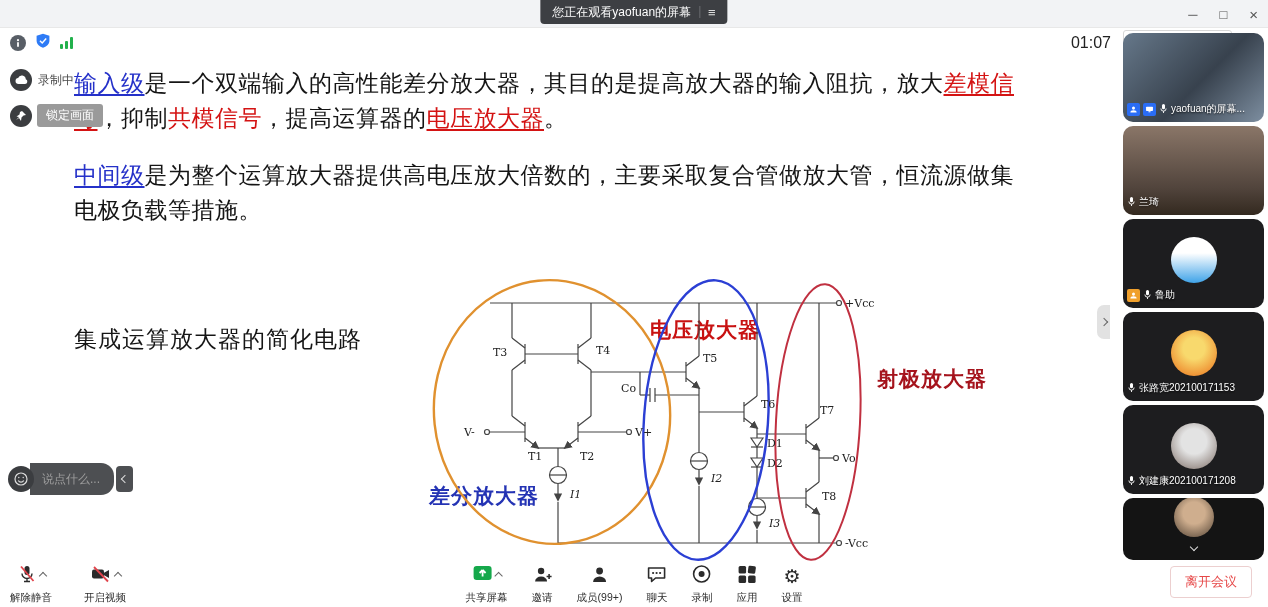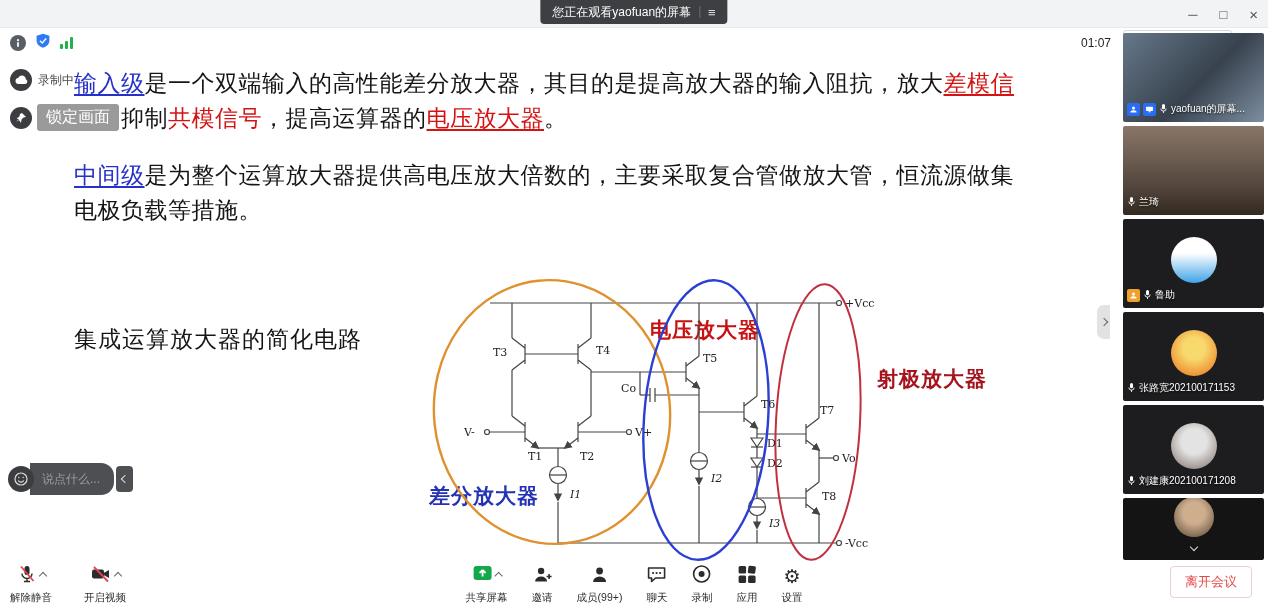--- a/index.html
+++ b/index.html
@@ -20,57 +20,57 @@
   .menu-glyph { font-size:13px; color:#ddd; }
   .win-controls { position:absolute; right:10px; top:0; height:28px; display:flex; align-items:center; gap:22px; color:#555; font-size:13px; }
   .win-controls span { cursor:default; line-height:1; }
   
   .topbar { position:absolute; top:28px; left:0; right:0; height:29px; background:#fff; display:flex; align-items:center; padding:0 10px; }
   .topbar-left { display:flex; align-items:center; gap:9px; }
   .icon-circle { width:16px; height:16px; border-radius:50%; background:#585e66; display:flex; align-items:center; justify-content:center; }
   .signal { display:flex; align-items:flex-end; gap:2px; height:12px; }
   .signal i { display:block; width:3px; background:#22b14c; border-radius:1px; }
   .topbar-right { margin-left:auto; display:flex; align-items:center; gap:12px; }
-  .timer { font-size:12px; color:#222; }
+  .timer { font-size:16px; color:#222; }
   .view-btn { display:flex; align-items:center; gap:6px; border:1px solid #d7d7d7; border-radius:3px; padding:3px 8px; font-size:12px; color:#333; background:#fff; }
   
   .main { position:absolute; top:57px; left:0; right:0; bottom:45px; background:#fff; }
   .slide-p { position:absolute; left:74px; width:958px; margin:0; font:23px/35px "Liberation Serif","DejaVu Serif",serif; color:#151515; letter-spacing:0.5px; }
   .hl-blue { color:#2531c9; }
   .hl-red { color:#d41313; }
   .u { text-decoration:underline; text-underline-offset:3px; }
   .caption { position:absolute; left:74px; top:268px; font:23px/30px "Liberation Serif","DejaVu Serif",serif; color:#151515; letter-spacing:1px; }
   .anno-label { position:absolute; font:bold 21px/25px "Liberation Sans","DejaVu Sans",sans-serif; letter-spacing:1px; }
   .anno-red { color:#c81111; }
   .anno-maroon { color:#a5131c; }
   .anno-blue { color:#2433b4; }
   .circuit-svg { position:absolute; left:430px; top:205px; }
   .ct { font:11px "DejaVu Serif",serif; fill:#222; }
   .ci { font:italic 11px "DejaVu Serif",serif; fill:#222; }
   
   .rec-overlay { position:absolute; left:10px; top:12px; display:flex; align-items:center; gap:6px; }
   .dark-dot { width:22px; height:22px; border-radius:50%; background:#3b3d40; display:flex; align-items:center; justify-content:center; flex:0 0 auto; }
   .rec-text { font-size:12px; color:#4a4a4a;text-align:center; }
   .lock-overlay { position:absolute; left:10px; top:47px; display:flex; align-items:center; gap:5px; }
-  .lock-pill { background:#9a9a9a; color:#fff; font-size:16px; padding:3px 9px; border-radius:3px; }
+  .lock-pill { background:#9a9a9a; color:#fff; font-size:12px; padding:3px 9px; border-radius:3px; }
   .chat-overlay { position:absolute; left:8px; top:406px; display:flex; align-items:center; }
   .chat-face { width:26px; height:26px; border-radius:50%; background:#3b3d40; display:flex; align-items:center; justify-content:center; z-index:2; }
   .chat-input { margin-left:-4px; background:rgba(62,64,67,.92); color:#9c9c9c; font-size:12px; height:32px; display:flex; align-items:center; padding:0 14px 0 12px; border-radius:0 13px 13px 0; min-width:72px; }
   .chat-collapse { width:17px; height:26px; margin-left:2px; background:rgba(62,64,67,.92); border-radius:4px; display:flex; align-items:center; justify-content:center; }
   .handle { position:absolute; top:248px; right:158px; width:13px; height:34px; background:#e2e2e2; border-radius:7px 0 0 7px; display:flex; align-items:center; justify-content:center; }
   
   .chev { display:inline-block; width:6px; height:6px; border-right:1.5px solid #666; border-bottom:1.5px solid #666; }
   .chev.up { transform:rotate(-135deg); }
   .chev.down { transform:rotate(45deg); }
   .chev.left { transform:rotate(135deg); }
   .chev.right { transform:rotate(-45deg); }
   .chev.white { border-color:#ddd; }
   
   .sidebar { position:absolute; top:33px; right:4px; width:141px; bottom:47px; display:flex; flex-direction:column; gap:4px; overflow:hidden; }
-  .thumb { position:relative; height:89px; flex:0 0 auto; background:#1d1d1f; border-radius:2px; overflow:hidden; }
+  .thumb { position:relative; height:89px; flex:0 0 auto; background:#1d1d1f; border-radius:10px; overflow:hidden; }
   .thumb.last { flex:1 1 auto; height:auto; }
   .avatar { position:absolute; left:50%; top:46%; transform:translate(-50%,-50%); width:46px; height:46px; border-radius:50%; }
   .namebar { position:absolute; left:4px; bottom:4px; display:flex; align-items:center; gap:3px; max-width:133px; }
   .pname { color:#fff; font-size:10px; white-space:nowrap; overflow:hidden; text-overflow:ellipsis; text-shadow:0 1px 2px rgba(0,0,0,.8); }
   .badge { width:13px; height:13px; border-radius:2px; display:flex; align-items:center; justify-content:center; flex:0 0 auto; }
   .badge.blue { background:#2a6df5; }
   .badge.orange { background:#f0a02c; }
   .more-btn { position:absolute; left:50%; bottom:6px; transform:translateX(-50%); width:26px; height:14px; display:flex; align-items:center; justify-content:center; }
   
   .bottombar { position:absolute; bottom:0; left:0; right:0; height:45px; background:#fff; }

